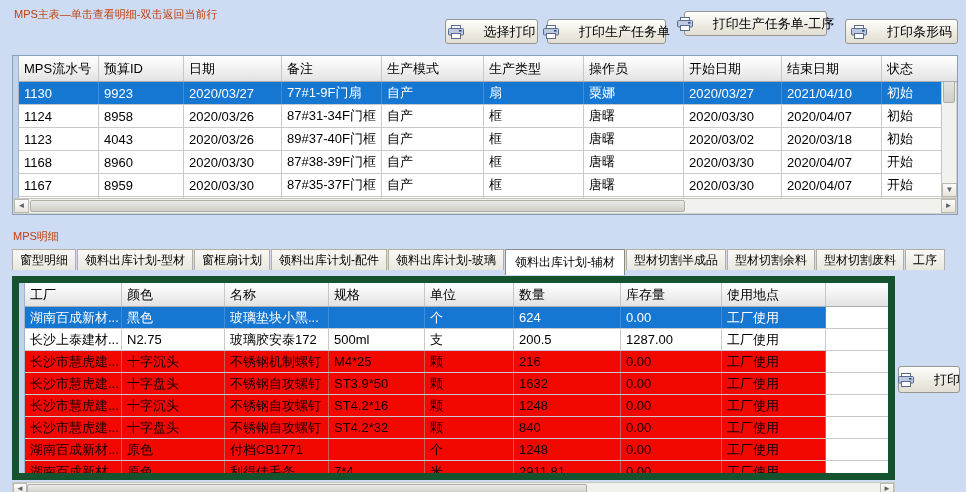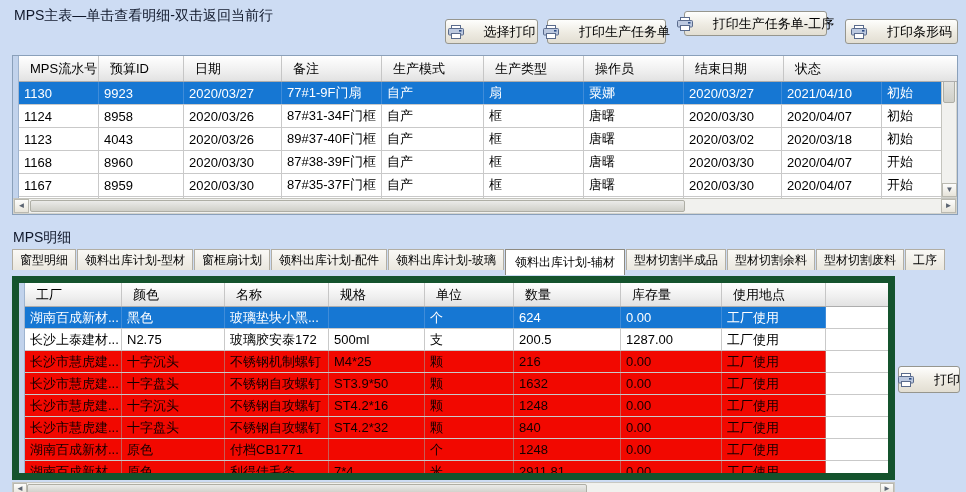--- a/index.html
+++ b/index.html
@@ -5,21 +5,21 @@
   *{box-sizing:border-box;margin:0;padding:0}
   html,body{width:966px;height:492px;overflow:hidden}
   body{
     position:relative;
     background:var(--pagebg,#cddcf3);
     font-family:"Liberation Sans","DejaVu Sans",sans-serif;
     font-size:13px;color:#000;
   }
 
   
-  .sec-title{position:absolute;font-size:14px;color:#0f172a;white-space:nowrap}
+  .sec-title{position:absolute;font-size:11px;color:#c2410c;white-space:nowrap}
 
   
   .btn{
     position:absolute;height:25px;display:flex;align-items:center;justify-content:center;gap:20px;
     background:linear-gradient(#fefefd,#eeebe2 55%,#e2ded2);
     border:1px solid #96968e;border-radius:3px;
     font-family:inherit;font-size:13px;color:#000;cursor:pointer;padding:0 6px;white-space:nowrap;
   }
   .btn svg{flex:0 0 auto}
 
@@ -27,21 +27,21 @@
   .grid{position:absolute;background:#fff;overflow:hidden}
   .grid.t1{left:12px;top:55px;width:946px;height:160px;border:1px solid #8aa0ba}
   .grid.t2{left:12px;top:276px;width:883px;height:204px;border:7px solid #14532d}
   .gut{position:absolute;left:0;top:0;width:6px;background:#c2d3ec;border-right:1px solid #9fb4cf;z-index:3}
   .t1 .gut{bottom:16px}
   .t2 .gut{bottom:0}
 
   .ghead{display:flex;background:linear-gradient(#ffffff,#efefef 60%,#e2e2e2);border-bottom:1px solid #adadad;padding-left:6px;position:relative;z-index:1}
   .t1 .ghead{height:26px}
   .t2 .ghead{height:24px}
-  .hcell{display:flex;align-items:center;padding-left:11px;border-right:1px solid #c6c6c6;overflow:hidden;line-height:13px;flex:0 0 auto}
+  .hcell{display:flex;align-items:center;padding-left:5px;border-right:1px solid #c6c6c6;overflow:hidden;line-height:13px;flex:0 0 auto}
   .hcell span{white-space:normal}
 
   .gbody{position:relative;overflow:hidden}
   .t1 .gbody{height:118px;width:930px}
   .t2 .gbody{height:178px}
   .trow{display:flex;background:#fff;border-bottom:1px solid #c9c9c9;padding-left:6px}
   .t1 .trow{height:23px}
   .t2 .trow{height:22px}
   .tcell{padding-left:5px;border-right:1px solid #c9c9c9;overflow:hidden;white-space:nowrap;flex:0 0 auto;display:flex;align-items:center}
   .trow.selected{background:var(--sel,#1677d3);color:#fff}
@@ -146,20 +146,23 @@
         </div>
         <div class="hcell c4">
           <span>生产模式</span>
         </div>
         <div class="hcell c5">
           <span>生产类型</span>
         </div>
         <div class="hcell c6">
           <span>操作员</span>
         </div>
+        <div class="hcell c7">
+          <span>开始日期</span>
+        </div>
         <div class="hcell c8">
           <span>结束日期</span>
         </div>
         <div class="hcell c9">
           <span>状态</span>
         </div>
       </div>
     <div class="gbody">
         <div class="trow selected">
           <div class="tcell c0">1130</div>

